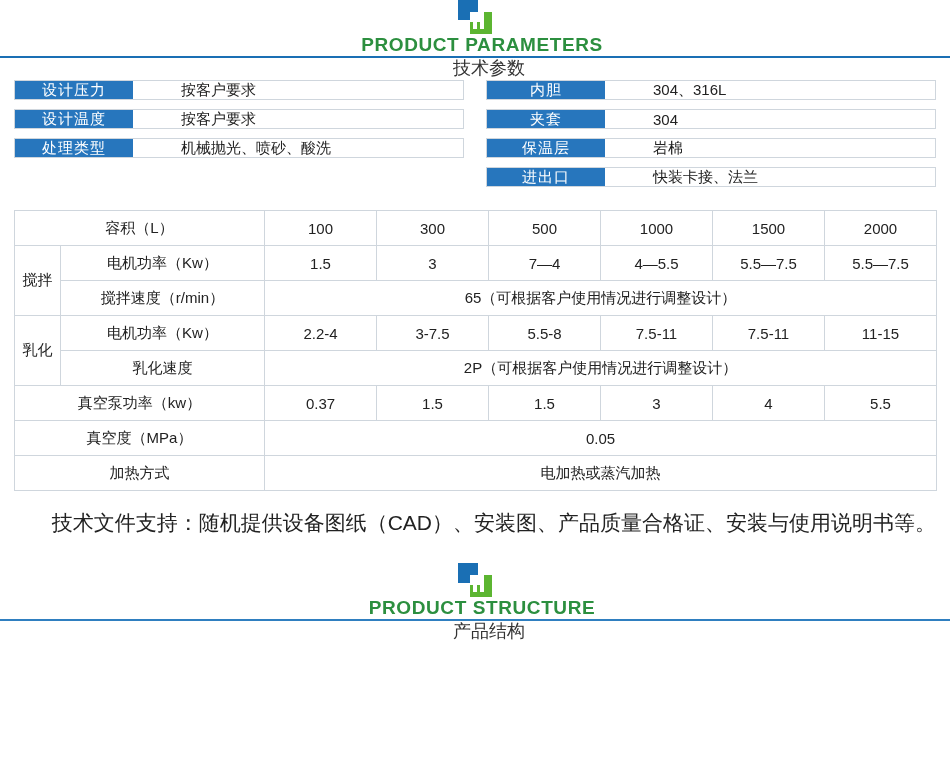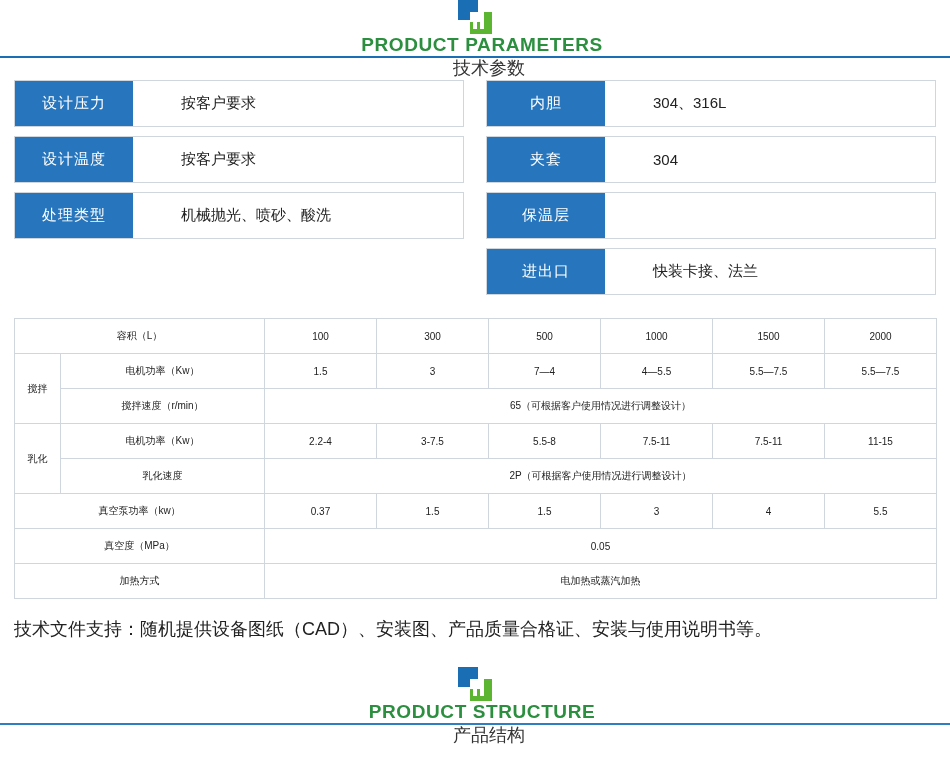--- a/index.html
+++ b/index.html
@@ -104,21 +104,21 @@
     padding: 22px 14px 0 14px;
     box-sizing: border-box;
   }
   .spec-col {
     flex: 1 1 0;
   }
   .spec-row {
     display: flex;
     border: 1px solid #cfd6dd;
     margin-bottom: 9px;
-    height: 47px;
+    height: 20px;
     box-sizing: border-box;
     background: #ffffff;
   }
   .spec-key {
     background: #2776bd;
     color: #ffffff;
     font-size: 15px;
     width: 118px;
     flex: 0 0 118px;
     display: flex;
@@ -142,21 +142,21 @@
 
   
   .table-wrap {
     padding: 14px 14px 0 14px;
     box-sizing: border-box;
   }
   table.params {
     border-collapse: collapse;
     width: 922px;
     table-layout: fixed;
-    font-size: 10px;
+    font-size: 15px;
   }
   table.params td {
     border: 1px solid #cfd6dd;
     height: 34px;
     text-align: center;
     color: #222;
     padding: 0 2px;
   }
   td.label-left {
     text-align: left;
@@ -167,22 +167,23 @@
     text-align: center;
     padding: 0;
   }
   td.sublabel {
     text-align: left;
     padding-left: 12px;
   }
 
   .note {
     padding: 18px 14px 0 14px;
-    font-size: 18px;
+    font-size: 21px;
     color: #222;
+    text-align: right;
   }
 
   .bottom-header {
     margin-top: 26px;
   }
 </style>
 </head>
 <body>
 
 <div class="page">
@@ -221,20 +222,21 @@
       <div class="spec-row">
         <div class="spec-key">内胆</div>
         <div class="spec-val">304、316L</div>
       </div>
       <div class="spec-row">
         <div class="spec-key">夹套</div>
         <div class="spec-val">304</div>
       </div>
       <div class="spec-row">
         <div class="spec-key">保温层</div>
+        <div class="spec-val">岩棉</div>
       </div>
       <div class="spec-row">
         <div class="spec-key">进出口</div>
         <div class="spec-val">快装卡接、法兰</div>
       </div>
     </div>
 
   </div>
 
   <div class="table-wrap">

